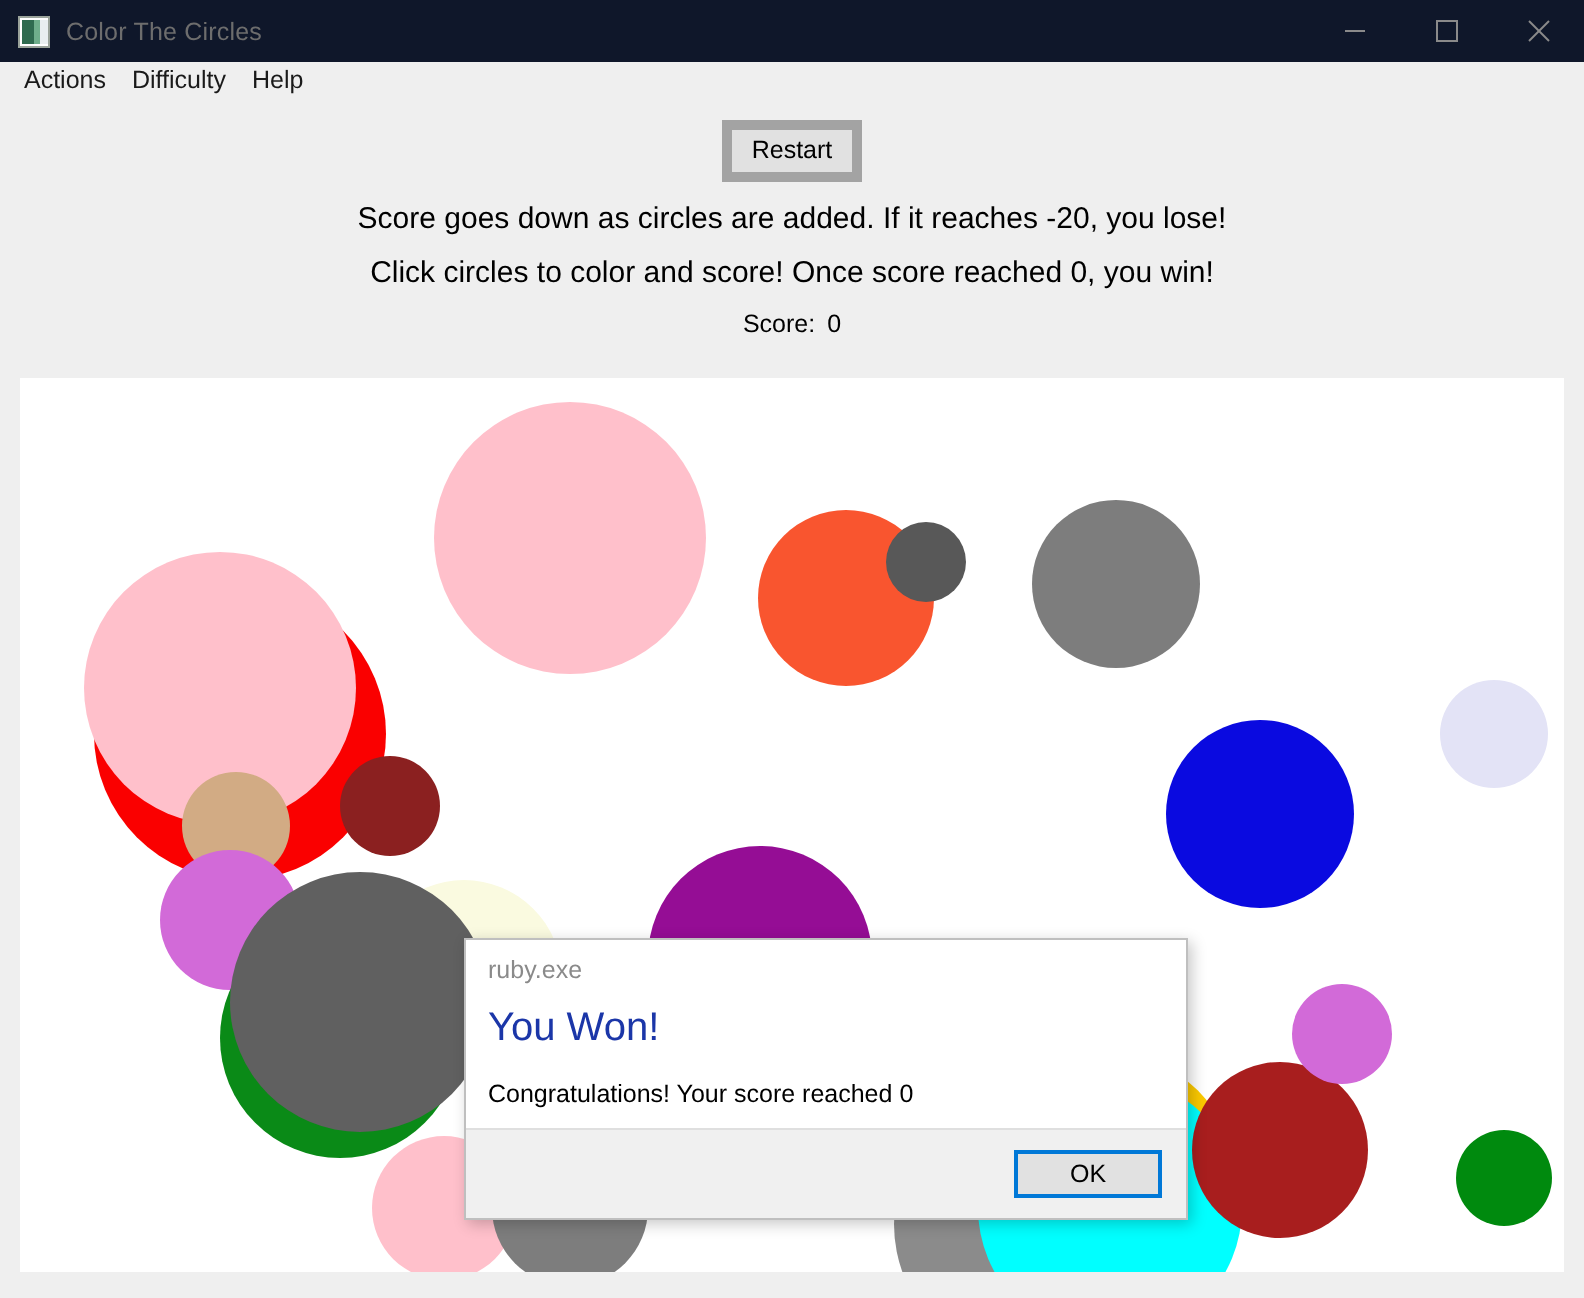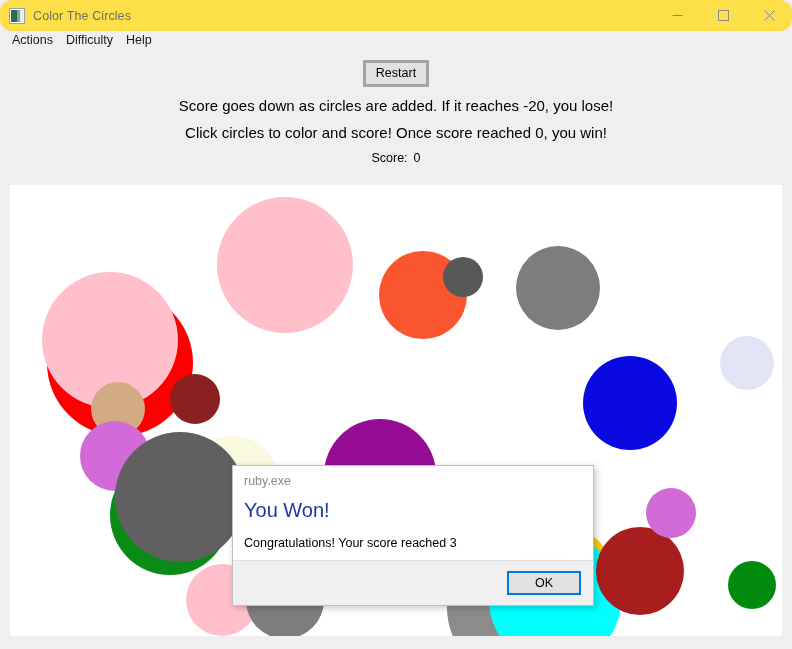--- a/index.html
+++ b/index.html
@@ -17,26 +17,25 @@
     position: absolute;
     inset: 0;
     background: #efefef;
     display: flex;
     flex-direction: column;
   }
 
   
   .titlebar {
     height: 31px;
-    background: #fde047;
+    background: #0f172a;
     display: flex;
     align-items: center;
     flex: 0 0 auto;
     position: relative;
-    border-radius: 12px;
   }
   .title-icon {
     width: 16px; height: 16px;
     margin-left: 9px;
     margin-right: 8px;
     position: relative;
     flex: 0 0 auto;
     border: 1px solid #9aa39a;
     box-sizing: border-box;
     background: #ffffff;
@@ -93,21 +92,21 @@
     padding-top: 8px;
     display: flex;
     flex-direction: column;
     align-items: center;
   }
   .restart-btn {
     font-family: "Liberation Sans", sans-serif;
     font-size: 12.5px;
     color: #000000;
     background: #e1e1e1;
-    border: 3px solid #a3a3a3;
+    border: 5px solid #a3a3a3;
     padding: 3px 10px 4px 10px;
     line-height: 14px;
     border-radius: 0;
   }
   .info-line {
     font-size: 15px;
     color: #000000;
     margin-top: 10px;
     text-align: center;
     white-space: nowrap;
@@ -266,21 +265,21 @@
       <div class="circle" style="left: 437px; top: 352px; width: 142px; height: 142px; background: rgb(139, 139, 139);"></div>
       <div class="circle" style="left: 483px; top: 338px; width: 124px; height: 124px; background: rgb(251, 201, 0);"></div>
       <div class="circle" style="left: 479px; top: 349px; width: 132px; height: 132px; background: rgb(0, 255, 255);"></div>
       <div class="circle" style="left: 586px; top: 342px; width: 88px; height: 88px; background: rgb(168, 30, 30);"></div>
       <div class="circle" style="left: 636px; top: 303px; width: 50px; height: 50px; background: rgb(210, 106, 216);"></div>
       <div class="circle" style="left: 718px; top: 376px; width: 48px; height: 48px; background: rgb(0, 138, 14);"></div>
       <div class="dialog">
       <div class="dialog-title">ruby.exe</div>
       <div class="dialog-body">
         <div class="dialog-heading">You Won!</div>
-        <div class="dialog-message">Congratulations! Your score reached 3</div>
+        <div class="dialog-message">Congratulations! Your score reached 0</div>
       </div>
       <div class="dialog-footer">
         <button class="ok-btn">OK</button>
       </div>
     </div>
   </div>
 
 </div>
 
 </body></html>

